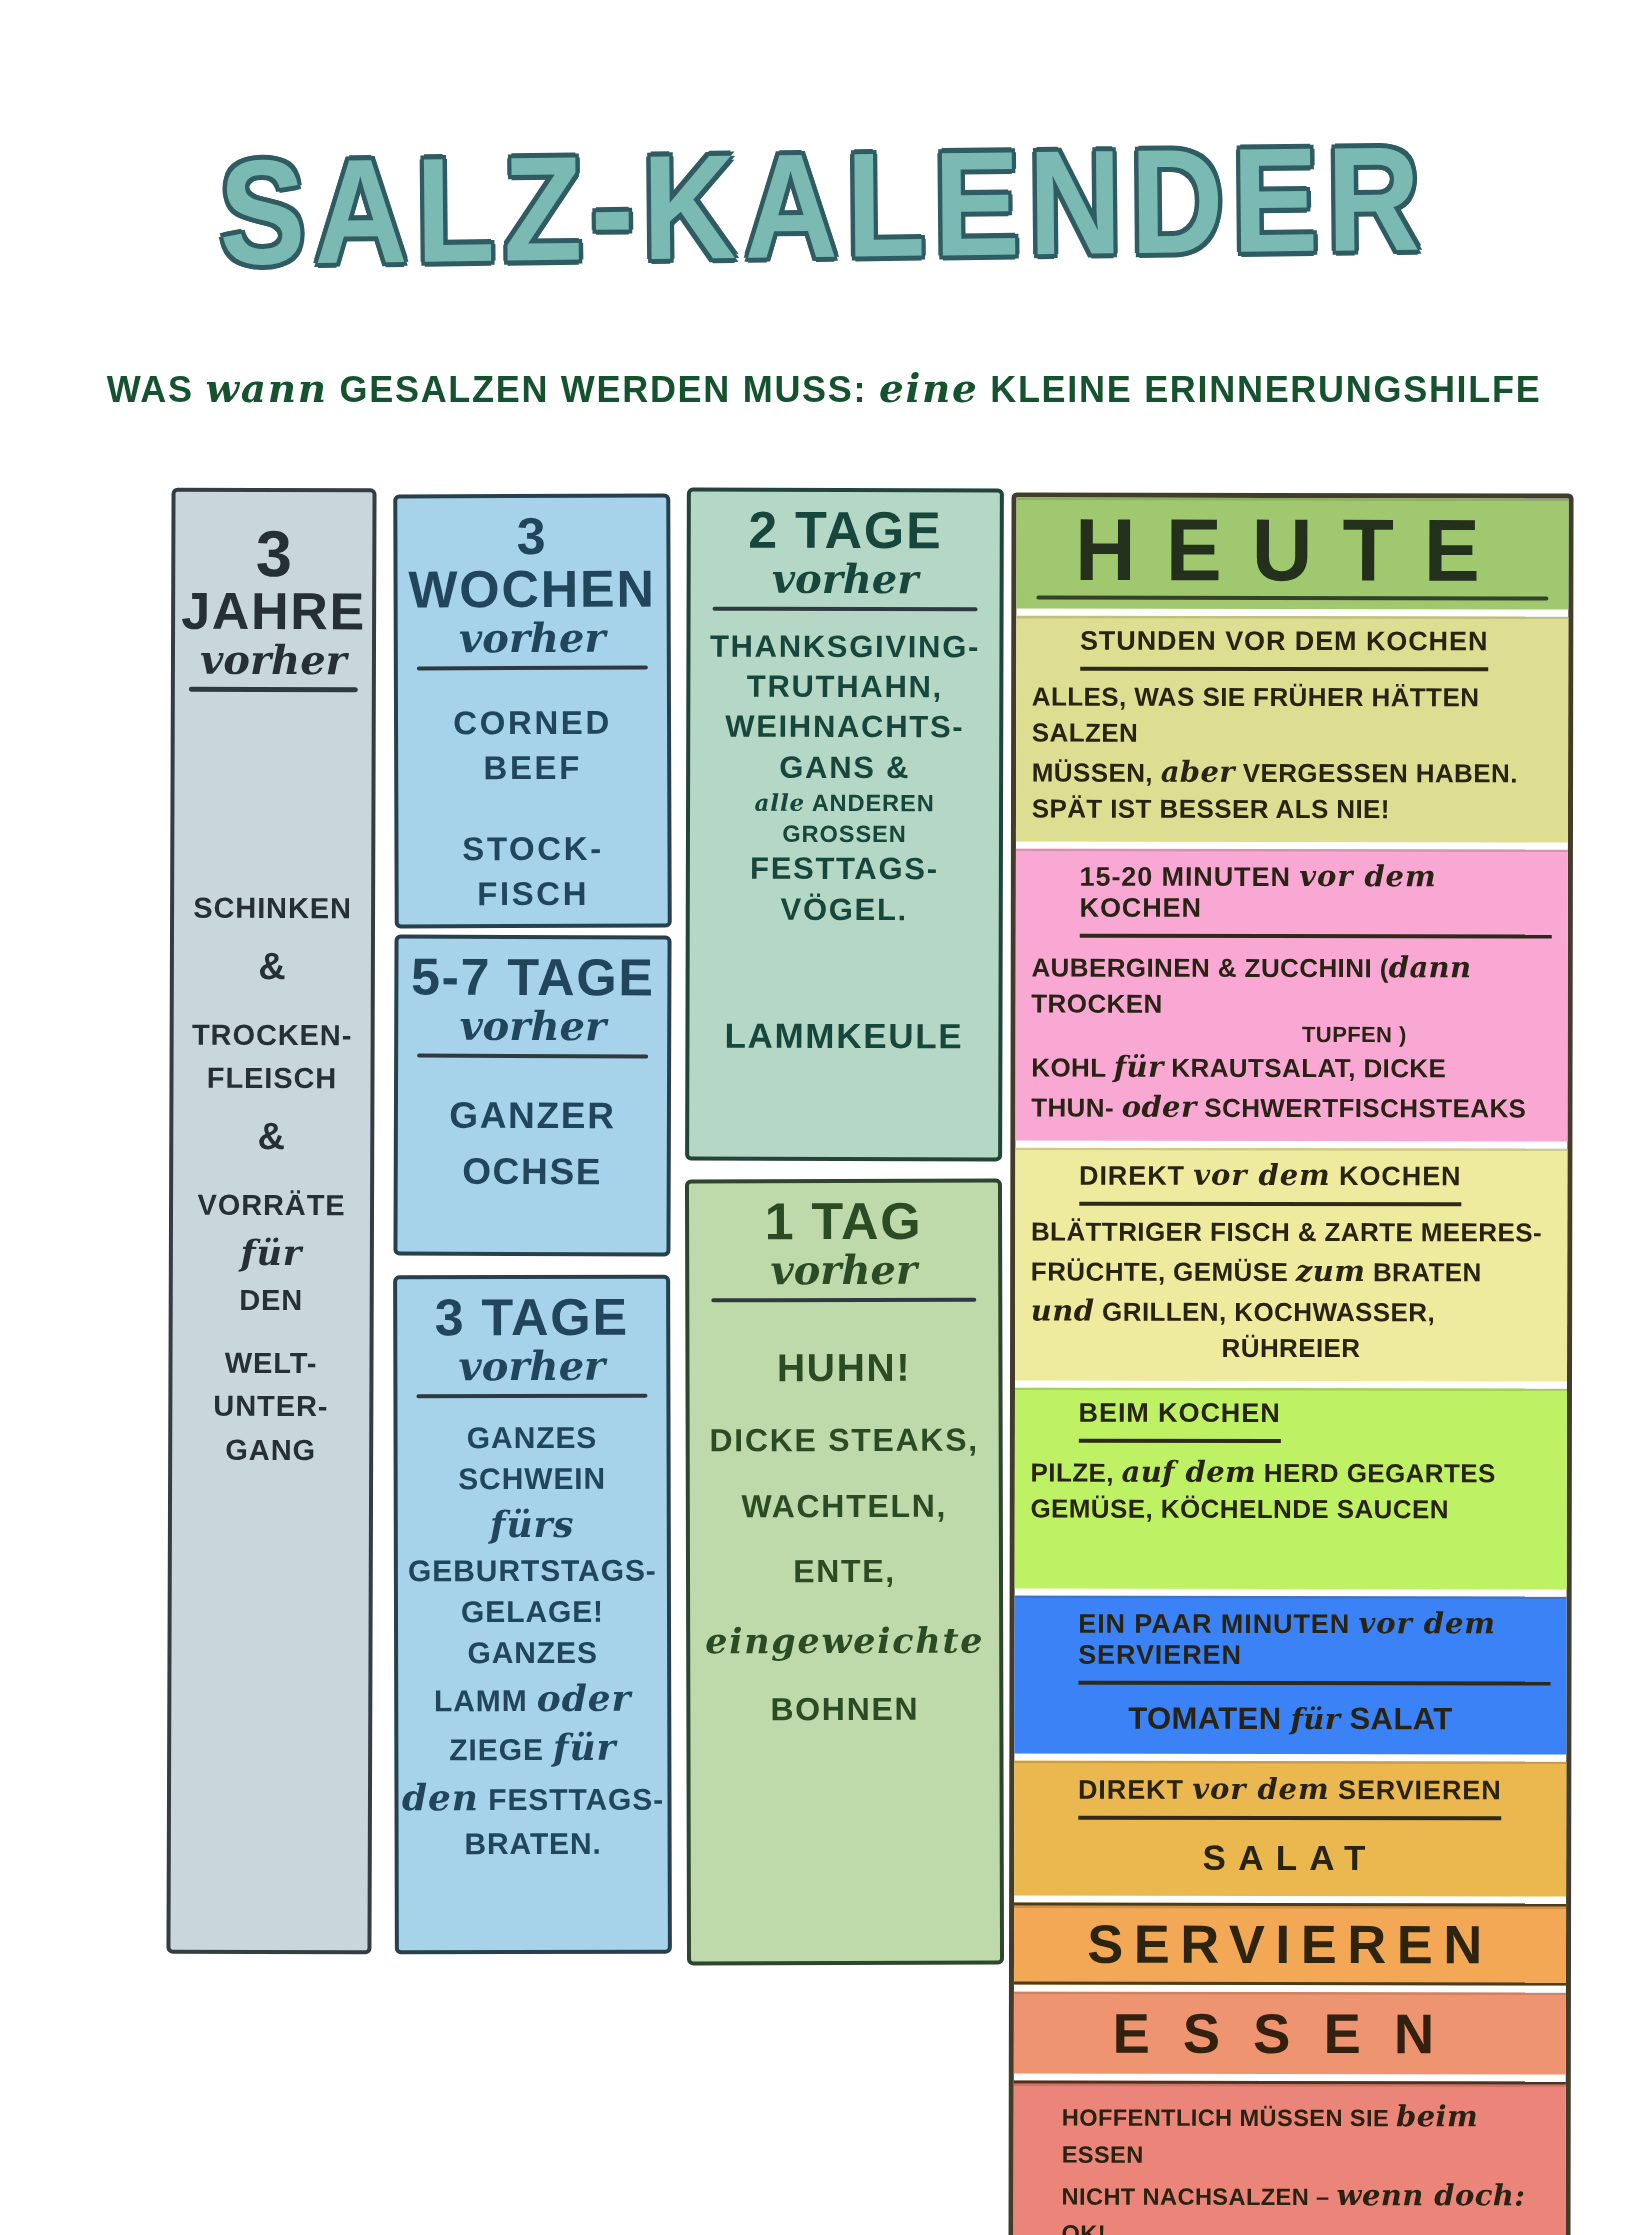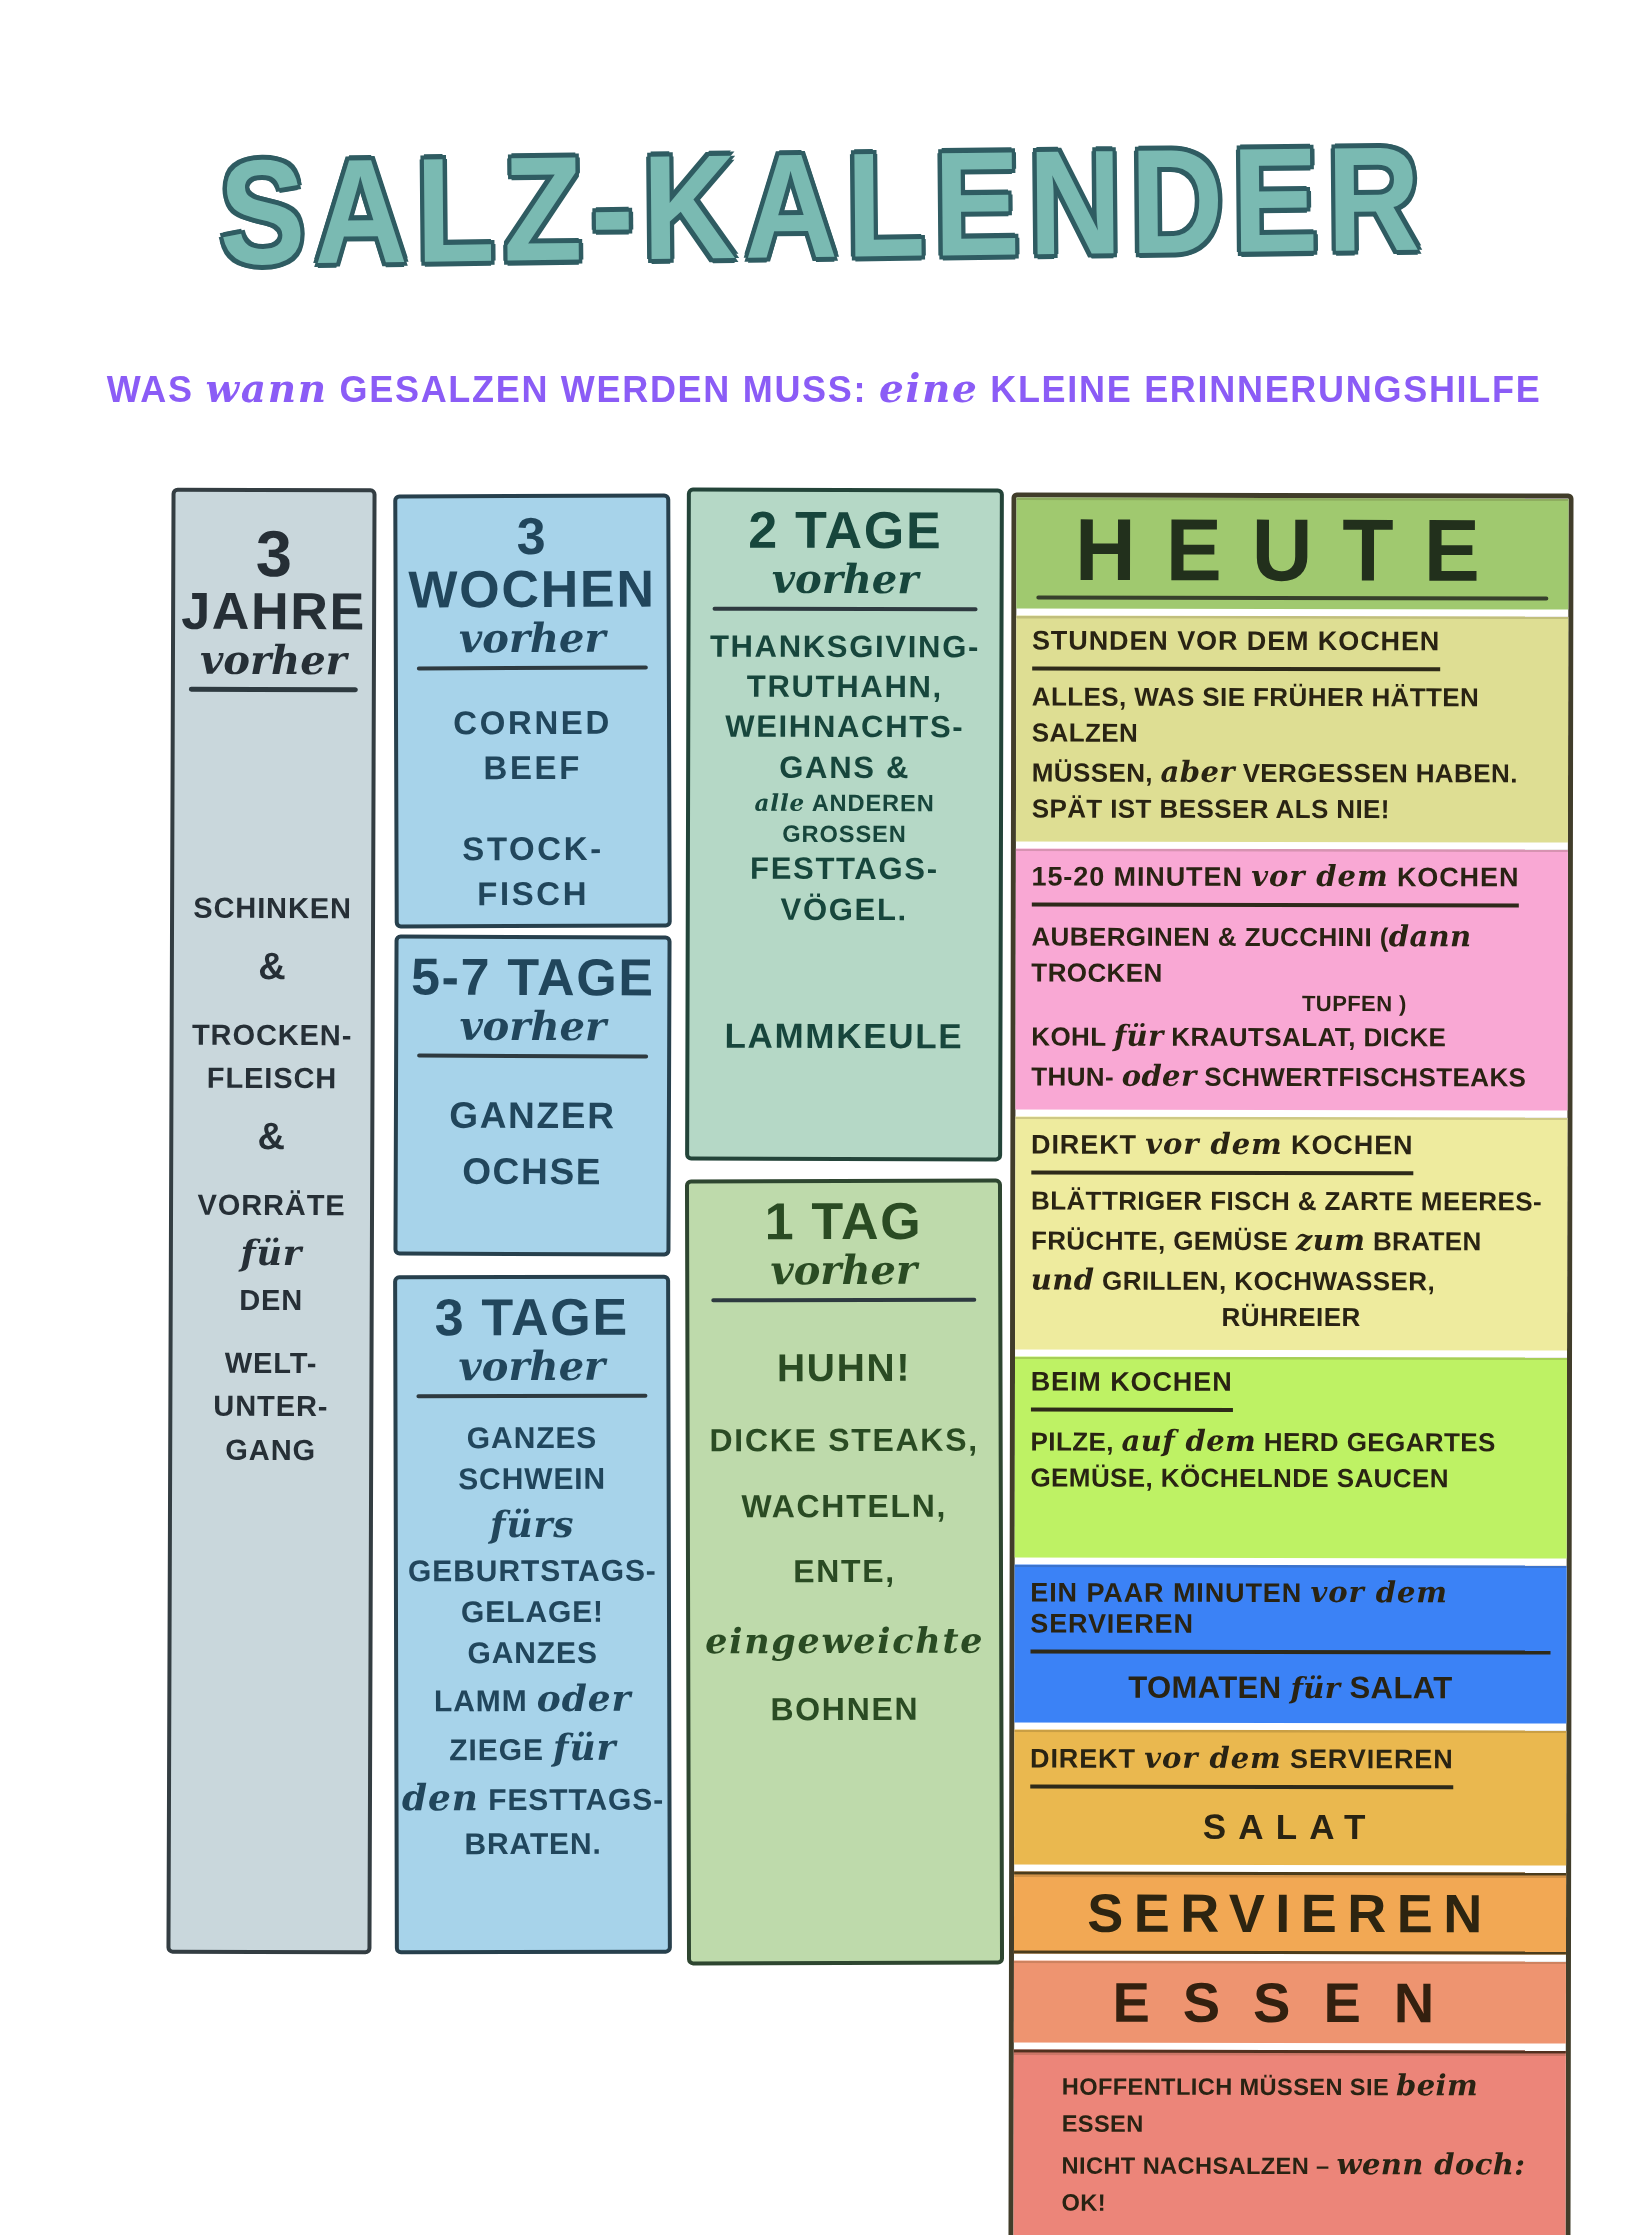--- a/index.html
+++ b/index.html
@@ -6,21 +6,21 @@
   .page{position:relative;width:1648px;height:2236px;background:#ffffff;overflow:hidden;
         font-family:"Liberation Sans",sans-serif;color:#1d1d1d;}
 
   
   .title{position:absolute;top:131px;left:0;width:100%;margin:0;text-align:center;
          font-size:129px;font-weight:bold;letter-spacing:8.7px;color:#7abab2;
          transform:scaleY(1.15) rotate(-0.6deg);
          text-shadow:4.4px 0 0 #2f5c62,-4.4px 0 0 #2f5c62,0 4.4px 0 #2f5c62,0 -4.4px 0 #2f5c62,
                      3.5px 3.5px 0 #2f5c62,-3.5px 3.5px 0 #2f5c62,3.5px -3.5px 0 #2f5c62,-3.5px -3.5px 0 #2f5c62;}
   .subtitle{position:absolute;top:365px;left:0;width:100%;text-align:center;
-            font-size:36px;font-weight:bold;letter-spacing:1.7px;color:#8b5cf6;}
+            font-size:36px;font-weight:bold;letter-spacing:1.7px;color:#14532d;}
   .sc{font-family:"DejaVu Serif",serif;font-style:italic;font-weight:700;text-transform:none;}
   .subtitle .sc{font-size:39px;}
 
   
   .box{position:absolute;box-sizing:border-box;border:4.4px solid #333d42;border-radius:6.1px;
        text-align:center;}
   .box .head{padding-top:12.2px;line-height:1.02;}
   .box .head .hword{font-size:52px;font-weight:bold;letter-spacing:1.7px;}
   .box .head .when{font-size:40px;margin-top:1.7px;}
   .rule{height:4.4px;background:#2e3a40;width:86%;margin:7px auto 0;border-radius:2.6px;}
@@ -62,21 +62,21 @@
   .box-tag1 .huhn{font-size:39px;}
   .box-tag1 .sc{font-size:35px;}
 
   
   .col-heute{position:absolute;left:1010px;top:493px;width:562px;box-sizing:border-box;
              border:5.2px solid #413d2a;border-radius:5.2px;background:#ffffff;color:#292313;
              display:flex;flex-direction:column;gap:7px;transform:rotate(0.1deg);}
   .band{box-sizing:border-box;padding:10.5px 15.7px 14px;text-align:left;
         box-shadow:inset 0 2.6px 0 rgba(60,50,20,.18);}
   .band .heading{display:inline-block;font-size:27px;font-weight:bold;letter-spacing:0.9px;
-                 border-bottom:4.4px solid #2e2a1a;padding-bottom:10px;margin-bottom:8.7px;}
+                 border-bottom:4.4px solid #2e2a1a;padding-bottom:10px;margin-bottom:8.7px;margin-left:48px;}
   .band .bl{font-size:26px;font-weight:bold;line-height:1.38;letter-spacing:0.4px;}
   .band .sc{font-size:29px;}
   .heute-head{background:#a0c96f;text-align:center;padding:8.7px 12.2px 0;}
   .heute-head .big{font-size:84px;font-weight:bold;letter-spacing:30px;line-height:1.04;
                    transform:scaleY(1.05);color:#22301c;}
   .heute-head .rule{width:97%;background:#37402c;margin:1.7px auto 8.7px;}
   .band-stunden{background:#dede93;}
   .band-minuten{background:#f9a8d4;}
   .band-minuten .tupfen{font-size:22px;margin-left:52%;line-height:1.1;}
   .band-direkt-kochen{background:#eeeb9e;}

